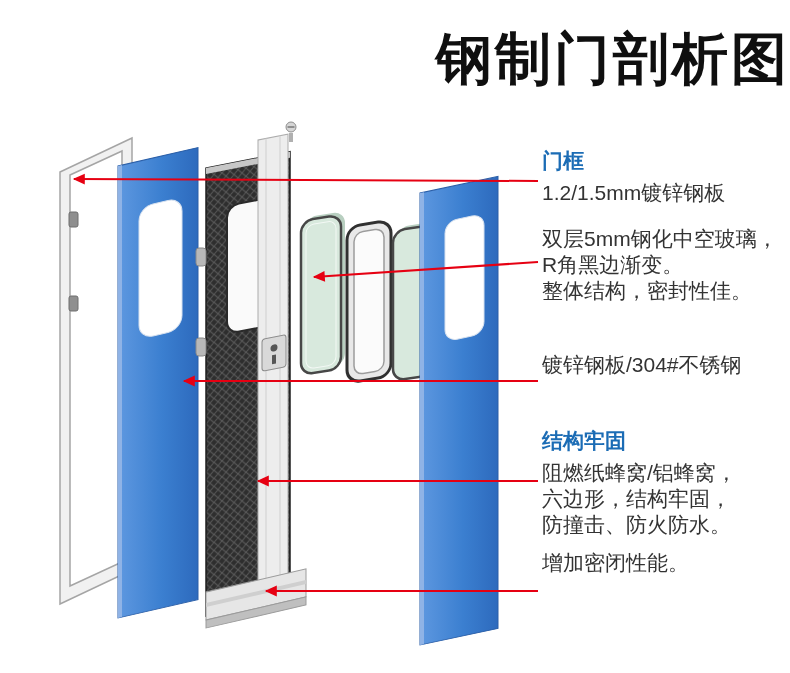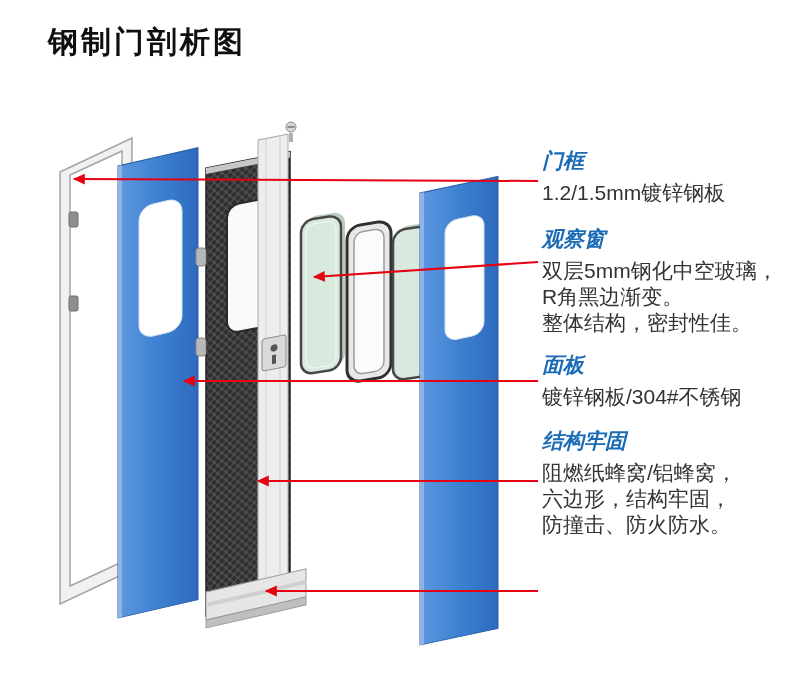--- a/index.html
+++ b/index.html
@@ -3,28 +3,28 @@
 <meta charset="utf-8">
 <style>
   * { margin:0; padding:0; box-sizing:border-box; }
   html,body { background:#ffffff; }
   body { font-family:"Liberation Sans","DejaVu Sans",sans-serif; }
   #stage { position:relative; width:790px; height:673px; background:#ffffff; overflow:hidden; }
   #illustration { position:absolute; left:0; top:0; }
 
   .page-title {
     position:absolute; top:22px; left:0; width:100%;
-    text-align:left; font-size:30px; font-weight:900;
+    text-align:right; font-size:56px; font-weight:900;
     color:#0f0f0f; letter-spacing:3px;padding-left:48px;
   }
 
   .ann { position:absolute; left:542px; width:246px; }
   .ann-h {
     font-size:21px; font-weight:700; line-height:26px;
-    color:var(--heading,#1b6cb5); margin-bottom:6px;font-style:italic;
+    color:var(--heading,#1b6cb5); margin-bottom:6px;
   }
   .ann-l { font-size:21px; line-height:26px; color:var(--text,#333333); }
 
   .arrows line { stroke:var(--arrow,#e60012); stroke-width:2; }
   #arrowhead path { fill:var(--arrow,#e60012); }
 </style>
 </head>
 <body>
 
 <div id="stage">
@@ -125,34 +125,33 @@
   </svg>
 
   <div class="page-title">钢制门剖析图</div>
 
   <div class="ann" style="top:148px">
     <div class="ann-h">门框</div>
     <div class="ann-l">1.2/1.5mm镀锌钢板</div>
   </div>
 
   <div class="ann" style="top:226px">
-    <div class="ann-h">观察窗</div>
     <div class="ann-l">双层5mm钢化中空玻璃，</div>
     <div class="ann-l">R角黑边渐变。</div>
     <div class="ann-l">整体结构，密封性佳。</div>
   </div>
 
   <div class="ann" style="top:352px">
-    <div class="ann-h">面板</div>
     <div class="ann-l">镀锌钢板/304#不锈钢</div>
   </div>
 
   <div class="ann" style="top:428px">
     <div class="ann-h">结构牢固</div>
     <div class="ann-l">阻燃纸蜂窝/铝蜂窝，</div>
     <div class="ann-l">六边形，结构牢固，</div>
     <div class="ann-l">防撞击、防火防水。</div>
   </div>
 
   <div class="ann" style="top:550px">
+    <div class="ann-l">增加密闭性能。</div>
   </div>
 
 </div>
 
 </body></html>

